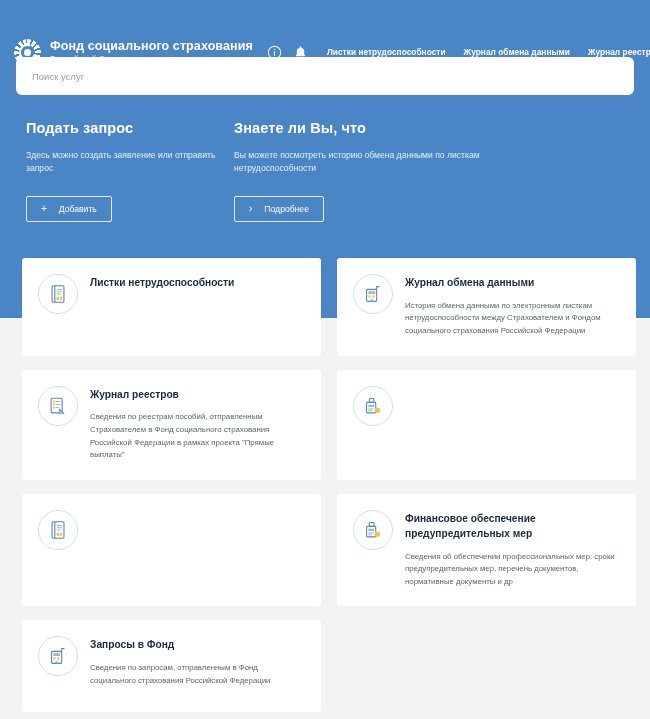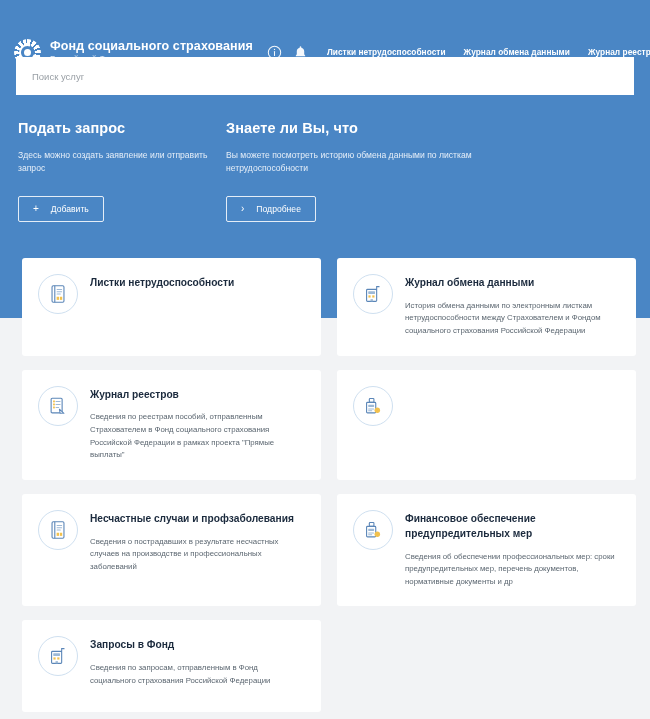--- a/index.html
+++ b/index.html
@@ -79,31 +79,31 @@
     letter-spacing: .05px; cursor: pointer;
   }
 
   
   .search-wrap {
     position: absolute; left: 16px; top: 57px;
     width: 618px; height: 38px;
   }
   .search-input {
     width: 100%; height: 100%;
-    border: none; border-radius: 0;
+    border: none; border-radius: 6px;
     background: #ffffff;
     padding: 0 16px;
     font-family: "Liberation Sans", sans-serif;
     font-size: 9.5px; color: #2e3338;
   }
   .search-input::placeholder { color: #9aa0a6; }
 
   
   .promos {
-    position: absolute; left: 0; top: 120px;
+    position: absolute; left: 8px; top: 120px;
     width: 532px; display: flex;
   }
   .promo:first-child { margin-left: 18px; width: 208px; }
   .promo:last-child  { margin-left: 0;   width: 300px; }
   .promo-title {
     color: #ffffff; font-size: 14.5px; font-weight: bold;
     letter-spacing: .1px; margin-bottom: 13px;
   }
   .promo-text {
     color: #e5eef8; font-size: 8.6px; line-height: 1.55;
@@ -293,24 +293,20 @@
     <div class="card card-r2">
       <div class="card-icon">
         <svg width="22" height="22" viewBox="0 0 24 24" fill="none">
           <rect x="5.5" y="3" width="13" height="18" rx="1.4" stroke="#5b86b8" stroke-width="1.2"></rect>
           <path d="M8.5 3v18" stroke="#5b86b8" stroke-width="1.2"></path>
           <path d="M11 7h5M11 9.5h5M11 12h3.5" stroke="#9db9d6" stroke-width="1.1" stroke-linecap="round"></path>
           <rect x="10.5" y="15" width="2.6" height="3.4" fill="#f2c14e"></rect>
           <rect x="14" y="15" width="2.6" height="3.4" fill="#f2c14e"></rect>
         </svg>
       </div>
-      <div class="card-body">
-        <div class="card-title">Несчастные случаи и профзаболевания</div>
-        <div class="card-desc">Сведения о пострадавших в результате несчастных случаев на производстве и профессиональных заболеваний</div>
-      </div>
     </div>
 
     <div class="card card-r2">
       <div class="card-icon">
         <svg width="22" height="22" viewBox="0 0 24 24" fill="none">
           <rect x="5" y="8" width="10" height="11.5" rx="1" stroke="#5b86b8" stroke-width="1.2"></rect>
           <rect x="8" y="3.8" width="5" height="4.2" rx=".8" stroke="#5b86b8" stroke-width="1.2"></rect>
           <rect x="6.8" y="10.5" width="6.4" height="2.6" rx=".5" fill="#9db9d6"></rect>
           <path d="M7.2 15.2h5.4M7.2 17.2h3.4" stroke="#9db9d6" stroke-width="1.1" stroke-linecap="round"></path>
           <circle cx="16.7" cy="16.6" r="3" fill="#f2c14e"></circle>

